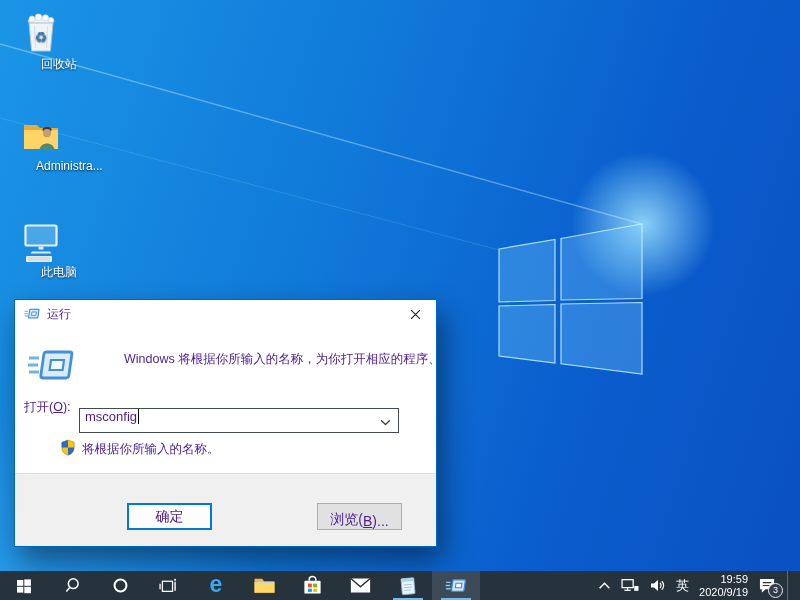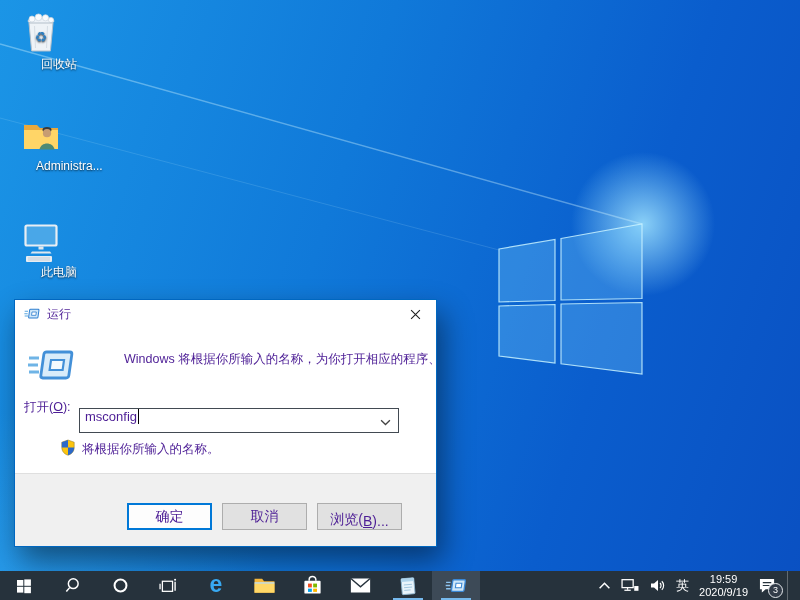--- a/index.html
+++ b/index.html
@@ -46,21 +46,21 @@
   
   .taskbar{position:absolute;left:0;bottom:0;width:800px;height:29px;background:#26323c;display:flex;align-items:stretch;z-index:5;}
   .tb-left{display:flex;}
   .tb-cell{width:48px;display:flex;align-items:center;justify-content:center;position:relative;}
   .tb-cell.active{background:#3d4a57;}
   .indicator{position:absolute;bottom:0;left:9px;right:9px;height:2px;background:#76b9ed;}
   .edge-e{color:#38a9f2;font-size:23px;font-weight:bold;line-height:1;margin-top:-2px;}
   .tb-right{margin-left:auto;display:flex;align-items:center;gap:10px;padding-right:7px;color:#fff;}
   .tray-item{display:flex;align-items:center;justify-content:center;line-height:0;}
   .ime{font-size:13px;line-height:13px;}
-  .clock{font-size:11px;line-height:13px;text-align:center;}
+  .clock{font-size:11px;line-height:13px;text-align:right;}
   .action-center{position:relative;}
   .badge{position:absolute;right:-6px;bottom:-4px;width:13px;height:13px;border-radius:50%;
     background:#323c49;border:1px solid #e6e9ec;color:#fff;font-size:9px;line-height:13px;text-align:center;}
   .show-desktop{width:5px;height:29px;border-left:1px solid rgba(255,255,255,.28);}
 </style>
 </head>
 <body>
 
 <div class="screen">
 
@@ -160,23 +160,20 @@
         <path d="M8 1 L1.8 3.2 V8.4 H8 Z" fill="#2c69c8"></path>
         <path d="M8 8.4 H14.2 C14.2 12.6 11.4 15.2 8 16.2 Z" fill="#2c69c8"></path>
       </svg>
     </span>
     <div class="admin-note">将根据你所输入的名称。</div>
 
     <div class="dfooter">
       <div class="btn ok">
           <span>确定</span>
         </div>
-      <div class="btn cancel">
-          <span>取消</span>
-        </div>
       <div class="btn browse">
           <span>浏览(</span>
           <span class="mn">B</span>
           <span>)...</span>
         </div>
     </div>
   </div>
 
   <div class="taskbar">
     <div class="tb-left">

